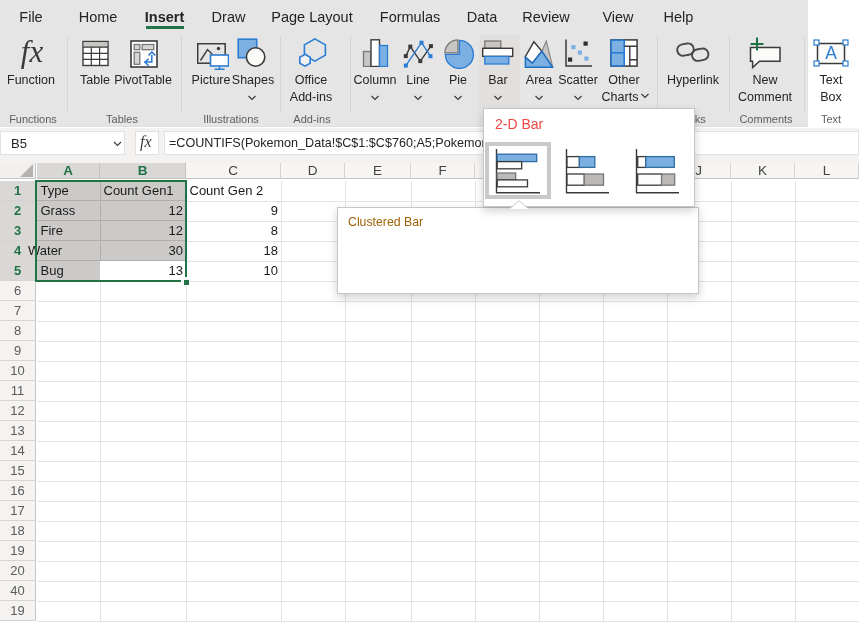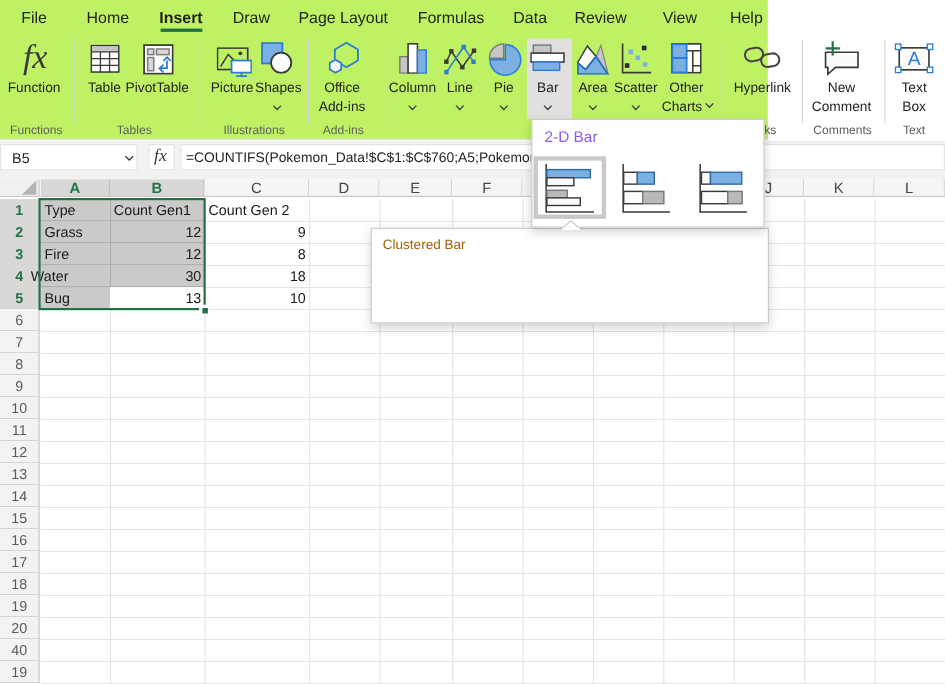--- a/index.html
+++ b/index.html
@@ -1,19 +1,19 @@
 <!DOCTYPE html>
 <html><head>
 <meta charset="utf-8">
 <style>
 * { margin:0; padding:0; box-sizing:border-box; }
 html,body { width:859px; height:622px; overflow:hidden; }
 body { font-family:"Liberation Sans", sans-serif; background:#fff; position:relative; }
 
-#chrome { position:absolute; left:0; top:0; width:698px; height:127px; background:#bef264; border-bottom:1px solid #e1dfdd; }
+#chrome { position:absolute; left:0; top:0; width:808px; height:127px; background:#e5e5e5; border-bottom:1px solid #e1dfdd; }
 .menu { position:absolute; top:7px; height:20px; line-height:20px; font-size:14.5px; color:#252423; transform:translateX(-50%); white-space:nowrap; }
 #ins-ul { position:absolute; left:146px; top:26px; width:38px; height:3px; background:#217346; }
 #editbtn { position:absolute; left:728px; top:4px; width:96px; height:26px; background:#fff; border:1px solid #d1cfcd; border-radius:3px; }
 
 .sep { position:absolute; top:36px; width:1px; height:76px; background:#d6d4d2; }
 .icon { position:absolute; top:40px; }
 .blab { position:absolute; top:73px; height:15px; line-height:15px; font-size:12.5px; color:#252423; transform:translateX(-50%); white-space:nowrap; }
 .blab2 { position:absolute; top:90px; height:15px; line-height:15px; font-size:12.5px; color:#252423; transform:translateX(-50%); white-space:nowrap; }
 .chev { position:absolute; top:95px; transform:translateX(-50%); }
 .glab { position:absolute; top:112px; height:14px; line-height:14px; font-size:11px; color:#605e5c; transform:translateX(-50%); white-space:nowrap; }
@@ -309,21 +309,21 @@
   <div class="cell num" style="left:186px;top:98px;width:92px">10</div>
   <div id="selborder"></div>
   <div id="fhwhite"></div>
   <div id="fhandle"></div>
 </div>
 
 <div id="tooltip">
   <div style="position:absolute;left:10px;top:7px;font-size:12.3px;color:#a16207">Clustered Bar</div>
 </div>
 <div id="panel">
-  <div style="position:absolute;left:11px;top:7px;font-size:14px;color:#8b5cf6">2-D Bar</div>
+  <div style="position:absolute;left:11px;top:7px;font-size:14px;color:#ef4444">2-D Bar</div>
   <div id="selbox"></div>
   <svg style="position:absolute;left:11px;top:39px" width="46" height="47" viewBox="0 0 46 47">
     <path d="M1.5,1 V45" stroke="#3b3a39" stroke-width="1.4" fill="none"></path>
     <path d="M1,44.8 H45" stroke="#3b3a39" stroke-width="1.4" fill="none"></path>
     <rect x="2.2" y="6.2" width="39.5" height="7.4" fill="#7cb0e2" stroke="#2e6da4" stroke-width="1.3"></rect>
     <rect x="2.2" y="13.6" width="24.5" height="7.2" fill="#fcfcfc" stroke="#3b3a39" stroke-width="1.3"></rect>
     <rect x="2.2" y="25" width="18.5" height="6.9" fill="#bbb9b7" stroke="#7a7876" stroke-width="1.3"></rect>
     <rect x="2.2" y="31.9" width="30.3" height="6.9" fill="#fcfcfc" stroke="#3b3a39" stroke-width="1.3"></rect>
   </svg>
   <svg style="position:absolute;left:81px;top:39px" width="46" height="47" viewBox="0 0 46 47">

